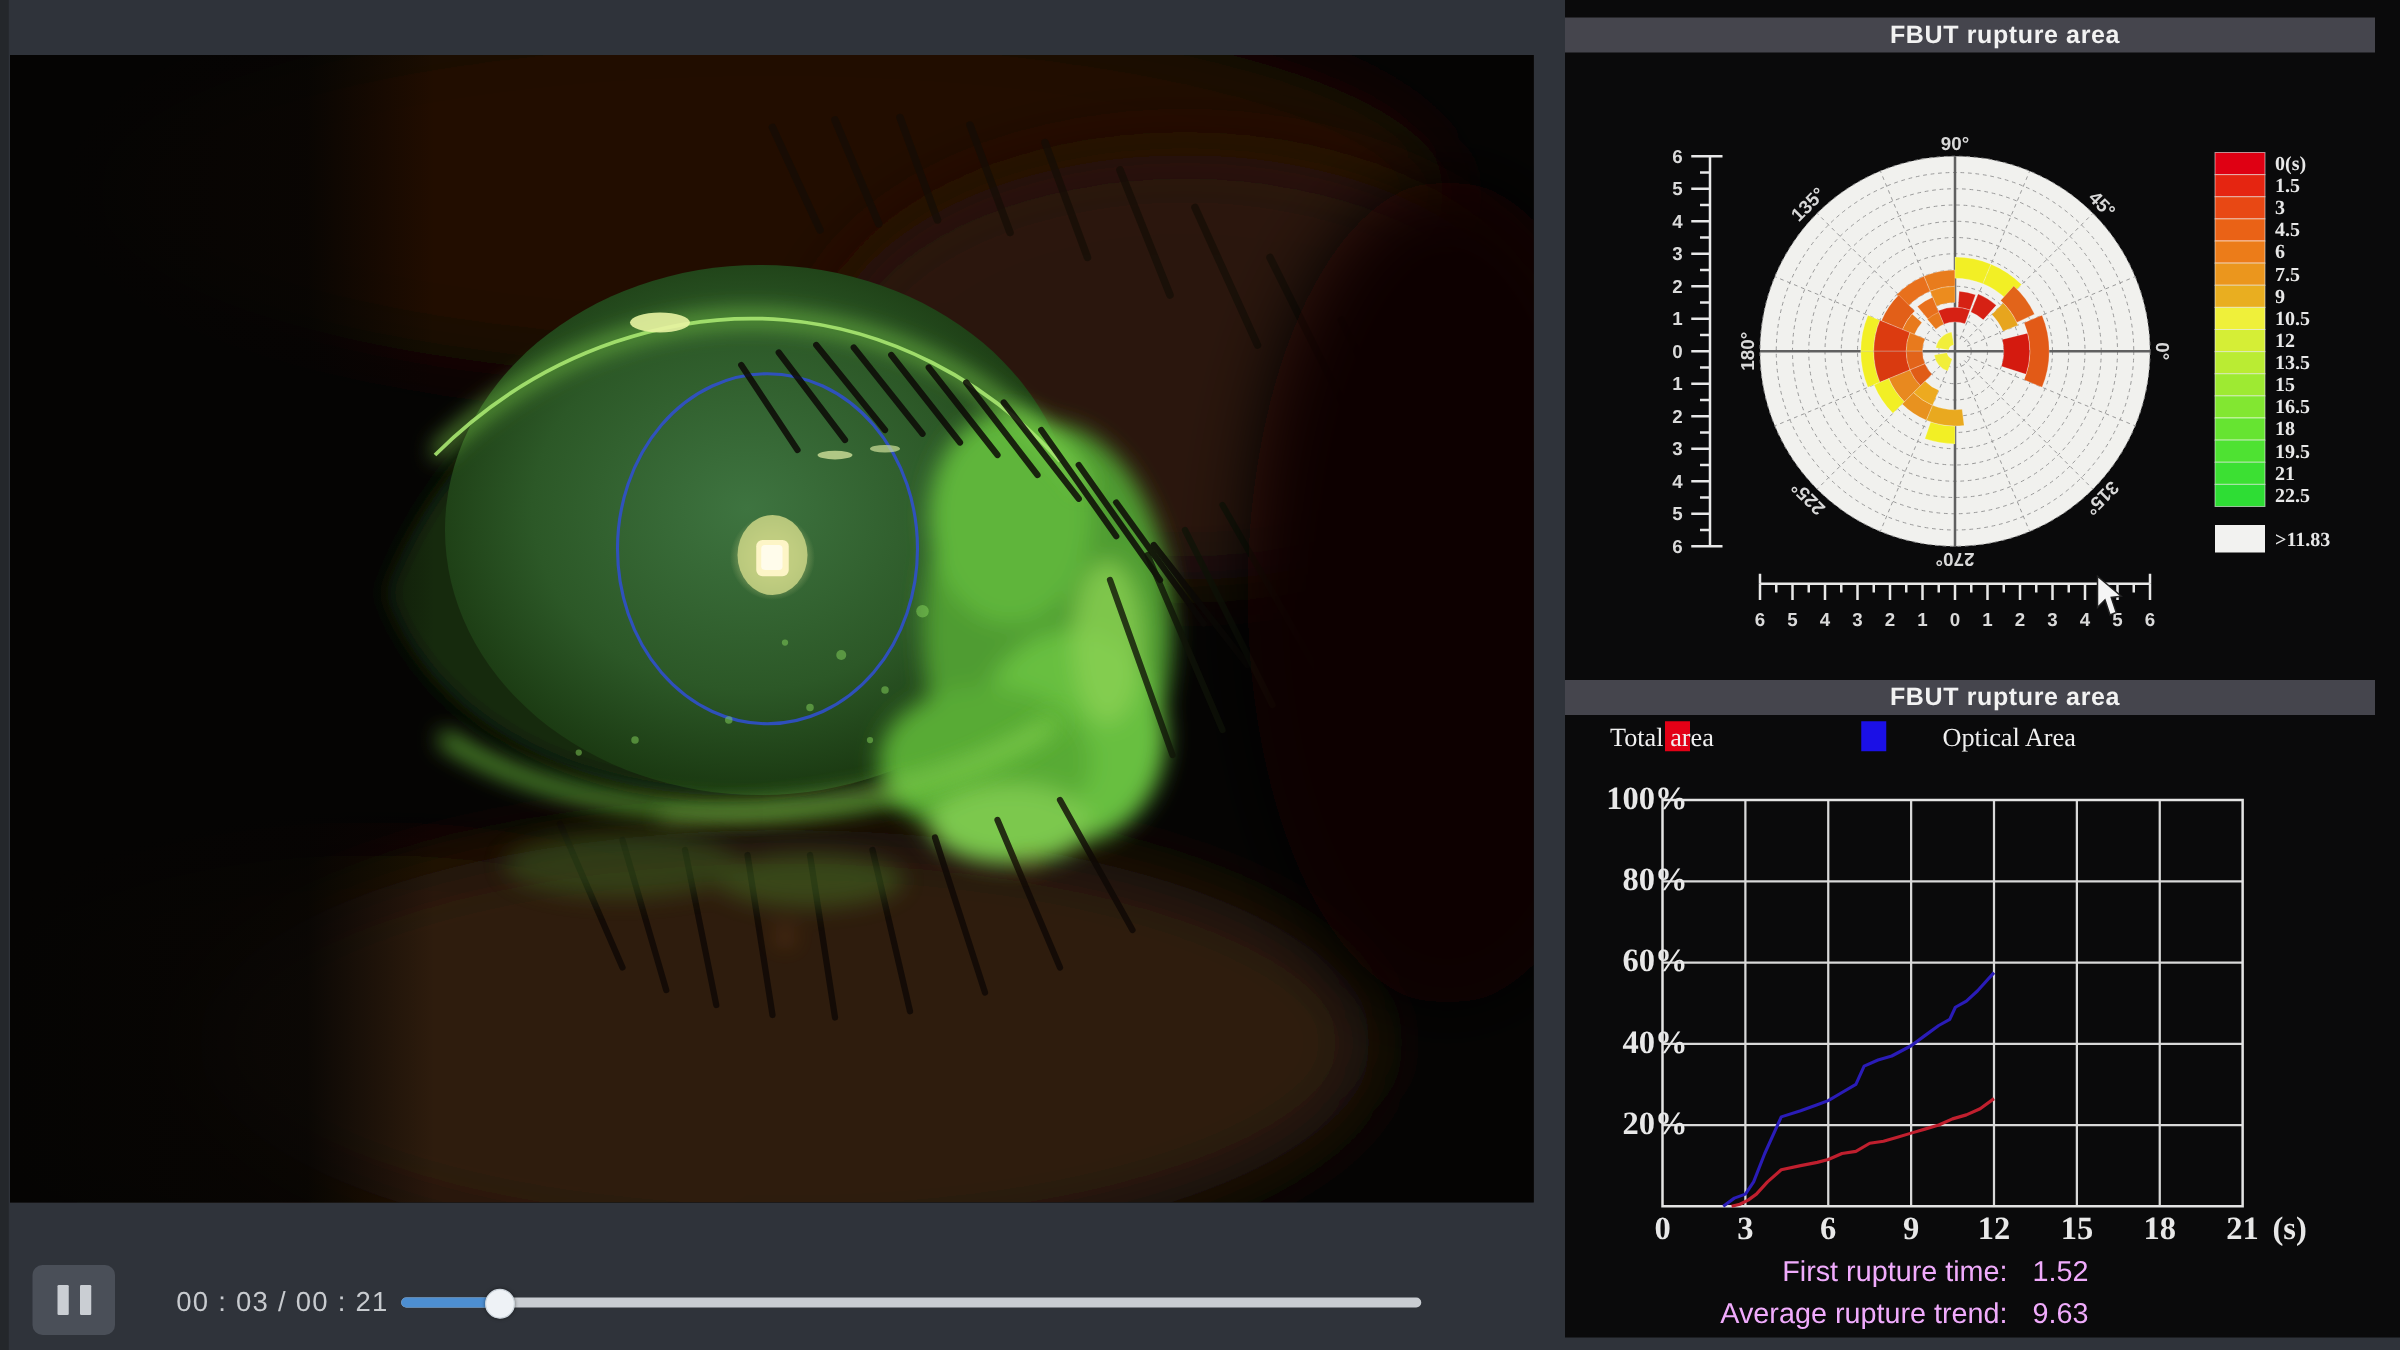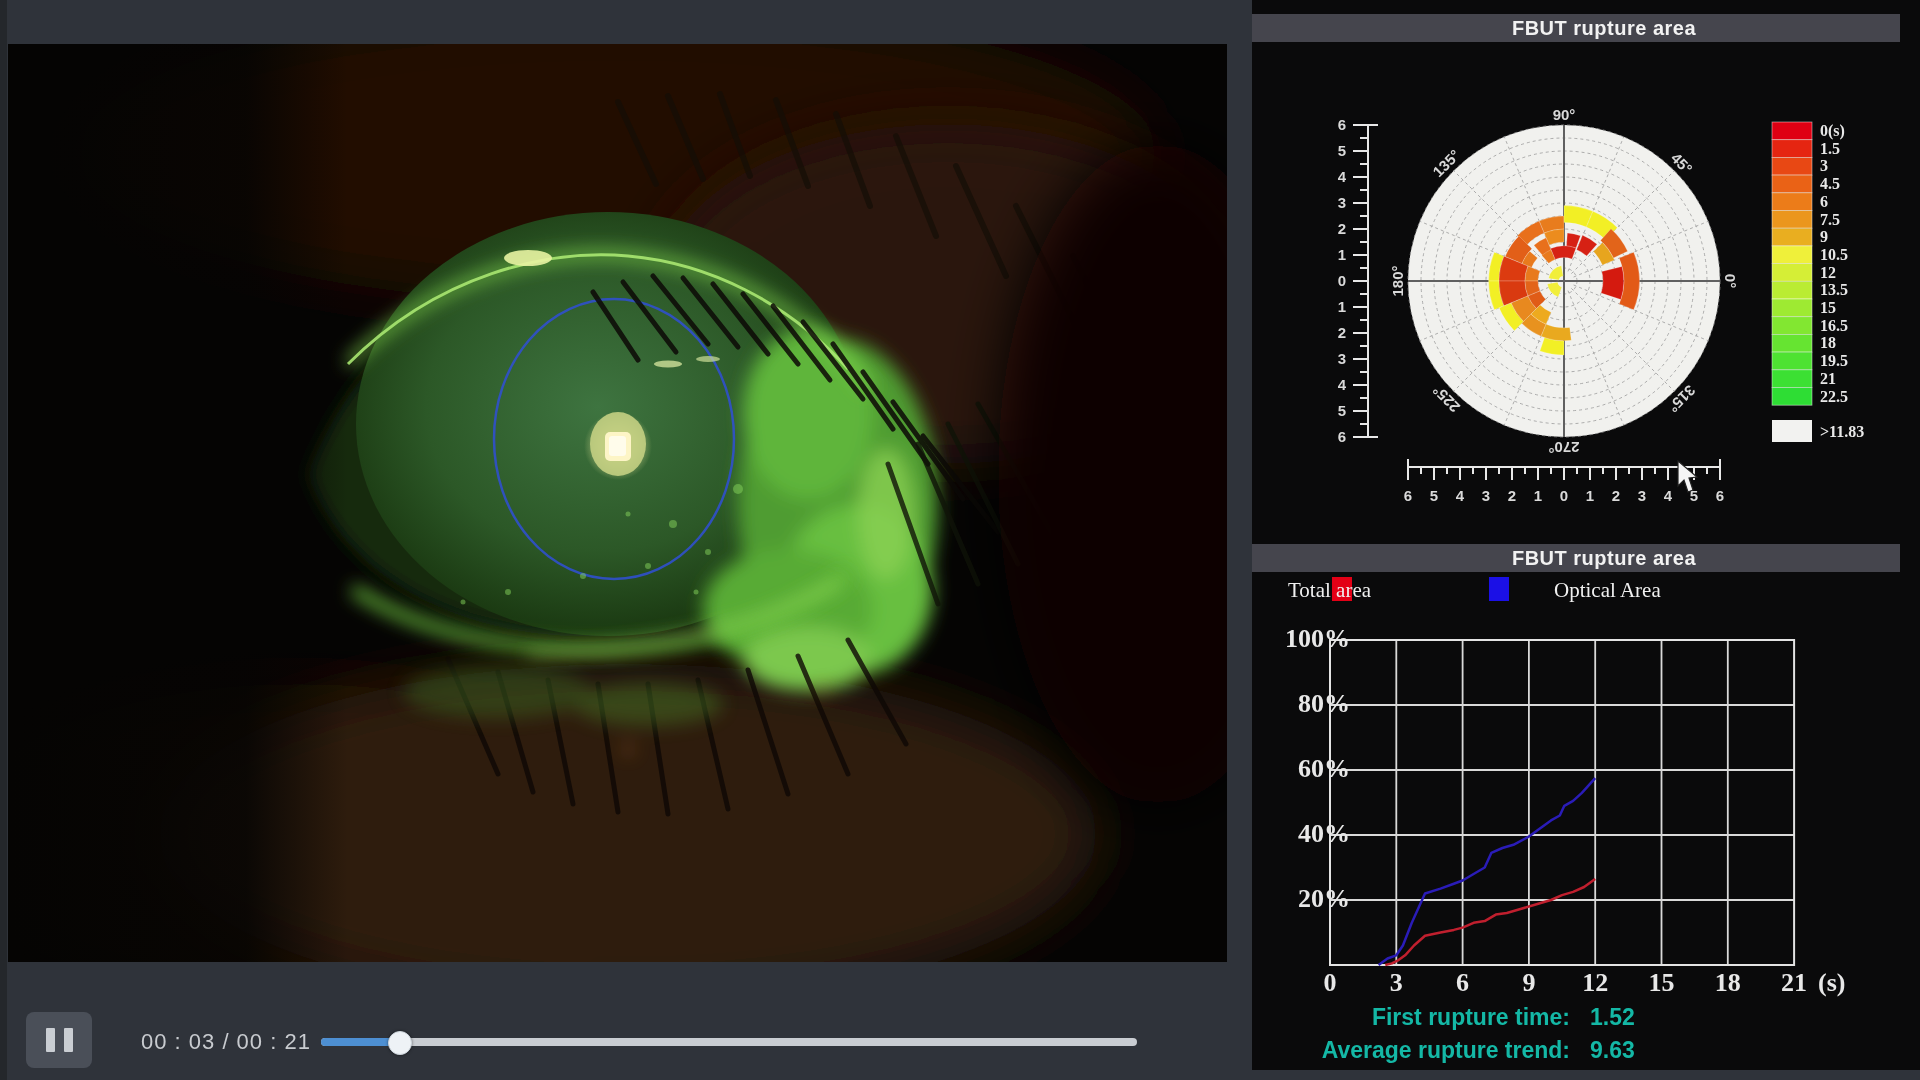--- a/index.html
+++ b/index.html
@@ -9,21 +9,21 @@
   #left-strip{left:0;top:0;width:7px;height:1080px;background:#24272b;}
   #video-frame{left:8px;top:44px;width:1219px;height:918px;background:#070605;overflow:hidden;}
   #right-panel{left:1252px;top:0;width:668px;height:1070px;background:#0a0a0b;}
   .title-bar{left:1252px;width:648px;height:28px;background:#45454d;color:#f2f2f2;
              font-weight:bold;font-size:20px;line-height:28px;text-align:center;
              padding-left:56px;box-sizing:border-box;letter-spacing:.5px;}
   #area-title{top:14px;}
   #trend-title{top:544px;}
   .legend-swatch{width:20px;height:24px;top:577px;}
   .legend-label{top:578px;color:#f0f0f0;font-family:"Liberation Serif",serif;font-size:21px;}
-  .stat-row{color:#14b8a6;font-weight:bold;font-size:23px;}
+  .stat-row{color:#f0abfc;font-weight:normal;font-size:23px;padding-left:36px;}
   .stat-label{text-align:right;}
   
   #pause-btn{left:26px;top:1012px;width:66px;height:56px;background:#4a4f58;border-radius:8px;
              cursor:pointer;display:flex;align-items:center;justify-content:center;gap:9px;}
   #pause-btn .bar{width:9px;height:24px;background:#caced3;border-radius:1px;}
   #time-display{left:141px;top:1029px;font-size:22px;color:#c8cbcf;letter-spacing:1px;}
   #seek-track{left:321px;top:1038px;width:816px;height:8px;background:#c9cdd2;border-radius:4px;cursor:pointer;}
   #seek-fill{left:0;top:0;height:8px;background:#4d8fd2;border-radius:4px 0 0 4px;}
   #seek-handle{width:22px;height:22px;border-radius:50%;background:#eef2f6;border:1px solid #cdd5dc;
                top:1031px;box-shadow:0 0 3px rgba(0,0,0,.5);cursor:pointer;}

